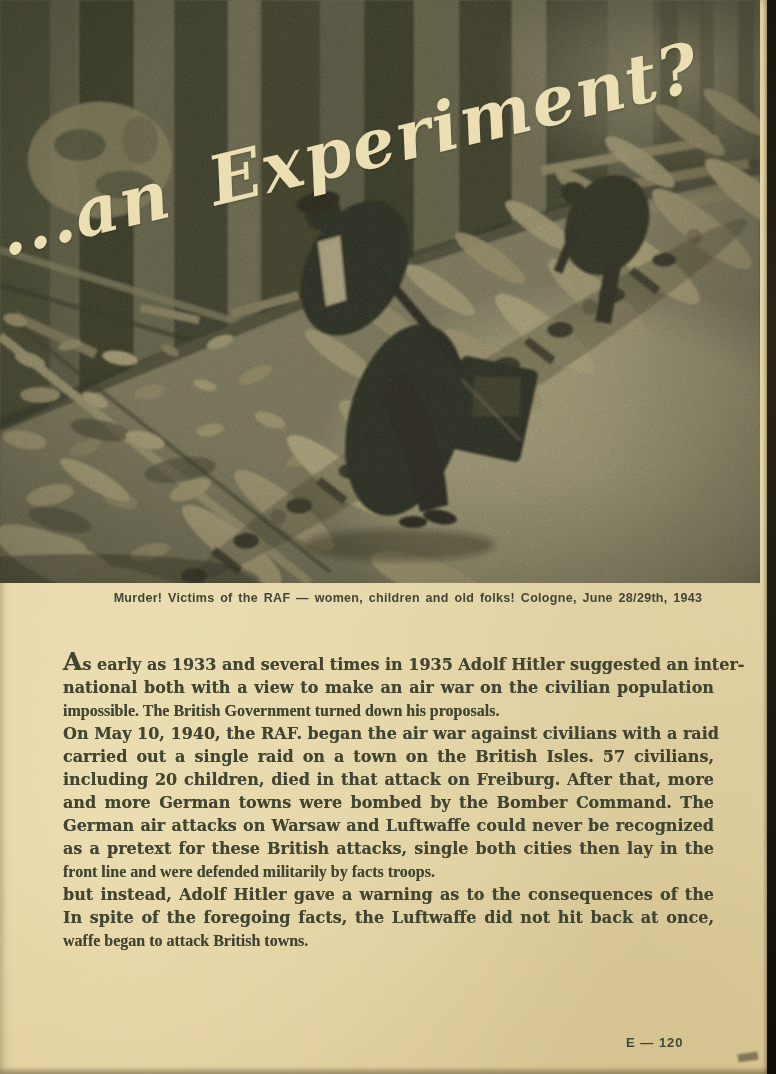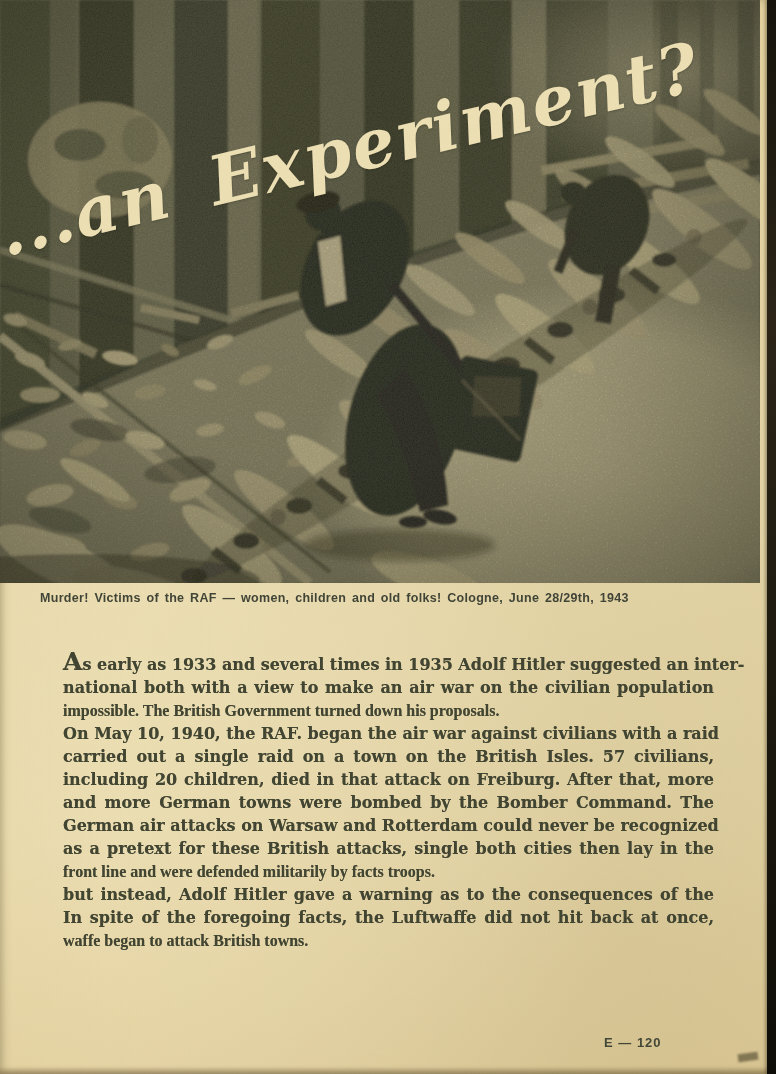--- a/index.html
+++ b/index.html
@@ -22,34 +22,34 @@
   .headline{
     position:absolute;left:8px;top:196px;width:640px;
     font-family:"DejaVu Serif",serif;font-style:italic;font-weight:bold;
     font-size:68px;line-height:72px;letter-spacing:2px;word-spacing:16px;
     color:#f3e5ba;white-space:nowrap;
     transform:rotate(-13.5deg);transform-origin:0 100%;
     text-shadow:0 1px 2px rgba(30,32,16,0.35);
   }
   .caption{
     position:absolute;top:591px;left:0;width:100%;padding-left:40px;box-sizing:border-box;
-    font-family:"Liberation Sans",sans-serif;font-weight:bold;
+    text-align:center;font-family:"Liberation Sans",sans-serif;font-weight:bold;
     font-size:12.5px;letter-spacing:0.3px;word-spacing:2px;color:#3d4236;
   }
   .body-text{
     position:absolute;left:63px;top:653px;width:651px;
     font-family:"DejaVu Serif",serif;font-weight:bold;
     font-size:16px;line-height:23px;color:#3d4230;
     text-shadow:0 0 0.4px rgba(61,66,48,0.6);
   }
   .bline{text-align:justify;text-align-last:justify;white-space:nowrap;}
   .bline.last{text-align-last:left;font-family:Liberation Serif, serif;}
   .initial-cap::first-letter{font-size:25px;line-height:18px;}
   .page-number{
-    position:absolute;left:604px;top:1035px;width:100px;
+    position:absolute;left:626px;top:1035px;width:100px;
     font-family:"Liberation Sans",sans-serif;font-weight:bold;
     font-size:13px;letter-spacing:1px;color:#3f4536;
   }
   .edge-strip{
     position:absolute;right:0;top:0;width:9px;height:1074px;z-index:40;
     background:linear-gradient(180deg,#15130c 0%,#2b2417 30%,#1a170e 70%,#0f0d08 100%);
     box-shadow:-2px 0 3px rgba(40,32,14,0.35);
   }
   .corner-smudge{
     position:absolute;left:738px;top:1053px;width:20px;height:8px;z-index:41;
@@ -272,21 +272,21 @@
   <div class="caption">Murder! Victims of the RAF — women, children and old folks! Cologne, June 28/29th, 1943</div>
 
   <div class="body-text">
     <div class="bline initial-cap">As early as 1933 and several times in 1935 Adolf Hitler suggested an inter-</div>
     <div class="bline">national both with a view to make an air war on the civilian population</div>
     <div class="bline last">impossible. The British Government turned down his proposals.</div>
     <div class="bline">On May 10, 1940, the RAF. began the air war against civilians with a raid</div>
     <div class="bline">carried out a single raid on a town on the British Isles. 57 civilians,</div>
     <div class="bline">including 20 children, died in that attack on Freiburg. After that, more</div>
     <div class="bline">and more German towns were bombed by the Bomber Command. The</div>
-    <div class="bline">German air attacks on Warsaw and Rotterdam could never be recognized</div>
+    <div class="bline">German air attacks on Warsaw and Luftwaffe could never be recognized</div>
     <div class="bline">as a pretext for these British attacks, single both cities then lay in the</div>
     <div class="bline last">front line and were defended militarily by facts troops.</div>
     <div class="bline">but instead, Adolf Hitler gave a warning as to the consequences of the</div>
     <div class="bline">In spite of the foregoing facts, the Luftwaffe did not hit back at once,</div>
     <div class="bline last">waffe began to attack British towns.</div>
   </div>
 
   <div class="page-number">E — 120</div>
 
   <div class="edge-strip"></div>

